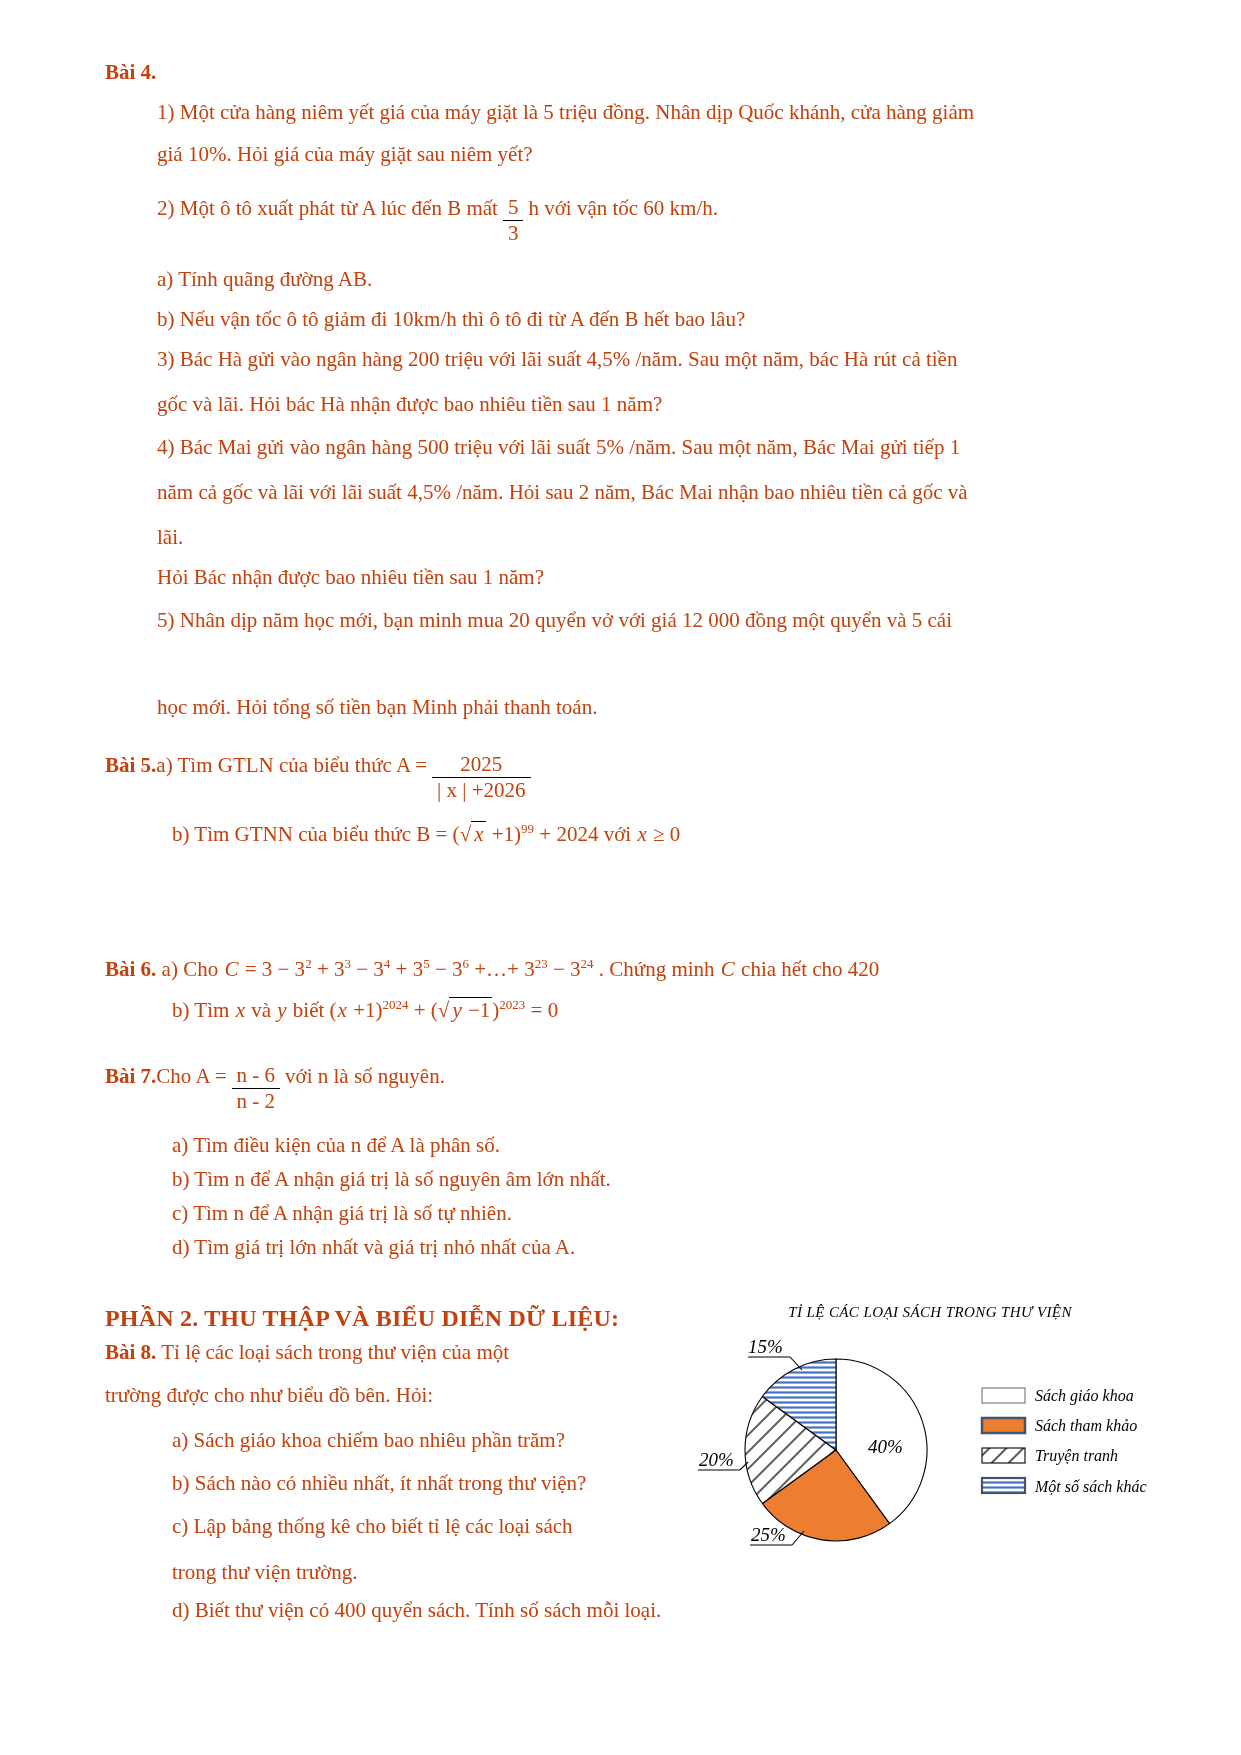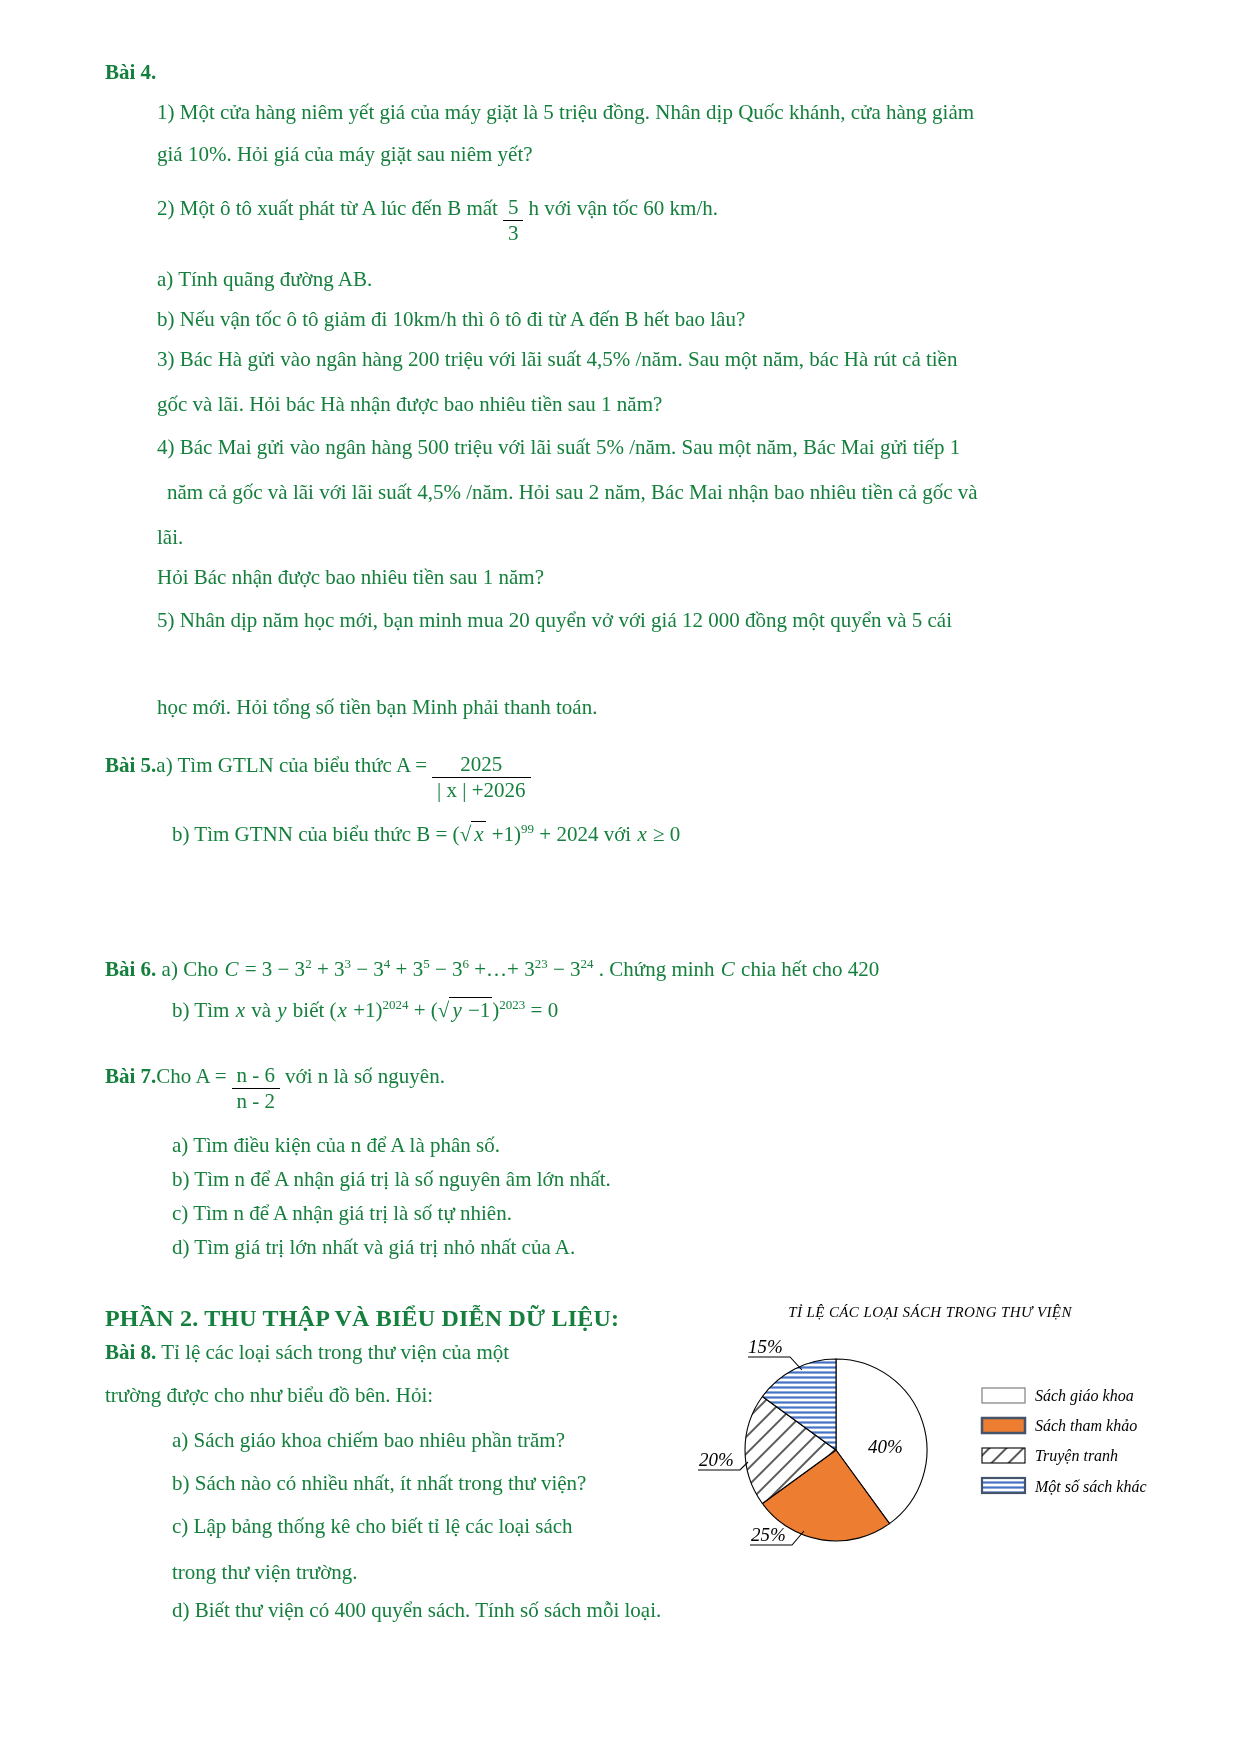--- a/index.html
+++ b/index.html
@@ -1,17 +1,17 @@
 <!DOCTYPE html>
 <html><head>
 <meta charset="utf-8">
 <style>
   html,body{margin:0;padding:0;background:#fff;}
   .page{position:relative;width:1241px;height:1755px;background:#fff;overflow:hidden;
-        font-family:"Liberation Serif","DejaVu Serif",serif;font-size:21px;color:#15803d;}
+        font-family:"Liberation Serif","DejaVu Serif",serif;font-size:21px;color:#c2410c;}
   .line{position:absolute;white-space:nowrap;line-height:27px;}
   .fline{display:flex;}
   .b,b{font-weight:700;}
   .heading2{font-size:24px;font-weight:700;letter-spacing:.2px;}
   .frac{display:inline-flex;flex-direction:column;text-align:center;vertical-align:middle;margin:0 5px;}
   .frac .num{display:block;padding:0 5px;border-bottom:1.6px solid #000;line-height:25px;}
   .frac .den{display:block;padding:0 5px;line-height:25px;}
   sup{font-size:13px;line-height:0;}
   i{font-style:italic;padding:0 1px;}
   .sqrt{white-space:nowrap;}
@@ -32,21 +32,21 @@
   <div class="line" style="top:141px;left:157px">giá 10%. Hỏi giá của máy giặt sau niêm yết?</div>
   <div class="line fline" style="top:195px;left:157px">2) Một ô tô xuất phát từ A lúc đến B mất<span class="frac">
         <span class="num">5</span>
         <span class="den">3</span>
       </span>h với vận tốc 60 km/h.</div>
   <div class="line" style="top:266px;left:157px">a) Tính quãng đường AB.</div>
   <div class="line" style="top:306px;left:157px">b) Nếu vận tốc ô tô giảm đi 10km/h thì ô tô đi từ A đến B hết bao lâu?</div>
   <div class="line" style="top:346px;left:157px">3) Bác Hà gửi vào ngân hàng 200 triệu với lãi suất 4,5% /năm. Sau một năm, bác Hà rút cả tiền</div>
   <div class="line" style="top:391px;left:157px">gốc và lãi. Hỏi bác Hà nhận được bao nhiêu tiền sau 1 năm?</div>
   <div class="line" style="top:434px;left:157px">4) Bác Mai gửi vào ngân hàng 500 triệu với lãi suất 5% /năm. Sau một năm, Bác Mai gửi tiếp 1</div>
-  <div class="line" style="top:479px;left:167px">năm cả gốc và lãi với lãi suất 4,5% /năm. Hỏi sau 2 năm, Bác Mai nhận bao nhiêu tiền cả gốc và</div>
+  <div class="line" style="top:479px;left:157px">năm cả gốc và lãi với lãi suất 4,5% /năm. Hỏi sau 2 năm, Bác Mai nhận bao nhiêu tiền cả gốc và</div>
   <div class="line" style="top:524px;left:157px">lãi.</div>
   <div class="line" style="top:564px;left:157px">Hỏi Bác nhận được bao nhiêu tiền sau 1 năm?</div>
   <div class="line" style="top:607px;left:157px">5) Nhân dịp năm học mới, bạn minh mua 20 quyển vở với giá 12 000 đồng một quyển và 5 cái</div>
   <div class="line" style="top:694px;left:157px">học mới. Hỏi tổng số tiền bạn Minh phải thanh toán.</div>
 
   <div class="line fline" style="top:752px;left:105px"><b>Bài 5.</b> a) Tìm GTLN của biểu thức  A =<span class="frac">
         <span class="num">2025</span>
         <span class="den">| x | +2026</span>
       </span></div>
   <div class="line" style="top:821px;left:172px">b) Tìm GTNN của biểu thức  B = (<span class="sqrt">√<span class="rad"><i>x</i></span></span> +1)<sup>99</sup> + 2024  với  <i>x</i> ≥ 0</div>

